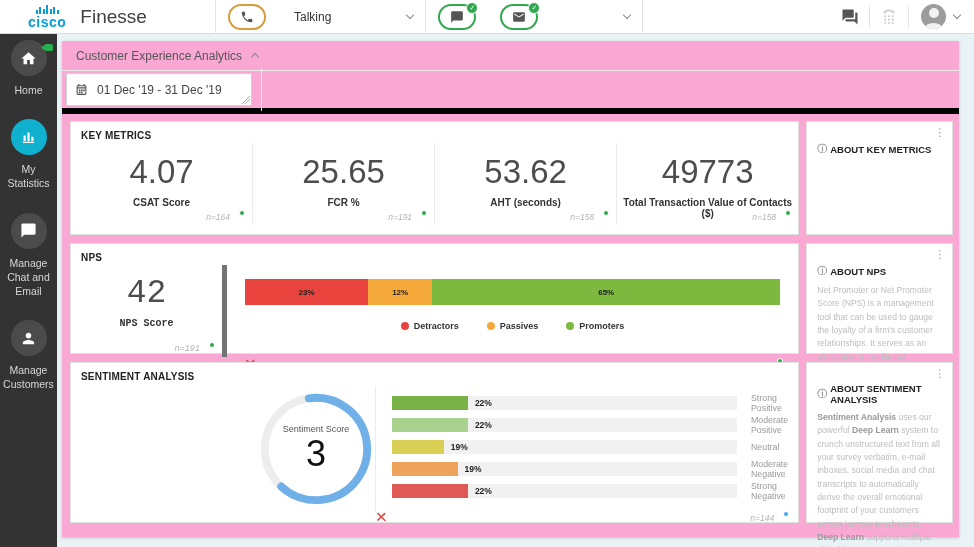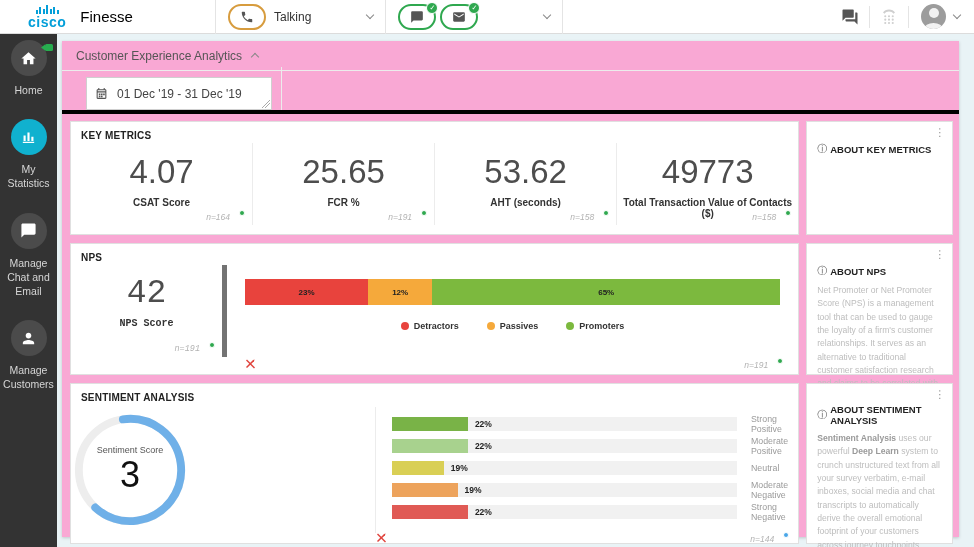--- a/index.html
+++ b/index.html
@@ -5,23 +5,23 @@
   * { margin:0; padding:0; box-sizing:border-box; }
   html,body { width:974px; height:547px; overflow:hidden; font-family:"Liberation Sans", sans-serif; background:#e9f3f6; }
 
   
   .topbar { height:34px; background:#fff; border-bottom:1px solid #dcdcdc; display:flex; align-items:center; position:relative; z-index:5; }
   .brand { display:flex; align-items:center; gap:14px; padding-left:28px; width:215px; }
   .cisco-logo { display:flex; flex-direction:column; align-items:center; }
   .cisco-bars { display:flex; align-items:flex-end; gap:1.5px; height:9px; }
   .cisco-bars i { display:block; width:2px; background:#049fd9; }
   .cisco-word { font-size:14px; font-weight:bold; color:#049fd9; letter-spacing:.5px; line-height:1; margin-top:1px; }
-  .app-name { font-size:15px; color:#000000; }
+  .app-name { font-size:19px; color:#404040; }
   .tb-sep { width:1px; height:34px; background:#e4e4e4; }
-  .tb-group { display:flex; align-items:center; height:34px; padding:0 12px; gap:4px; }
+  .tb-group { display:flex; align-items:center; height:34px; padding:0 12px; gap:24px; }
   .oval { width:38px; height:26px; border-radius:13px; display:flex; align-items:center; justify-content:center; position:relative; background:#fff; }
   .oval.amber { border:2px solid #d79c3e; }
   .oval.green { border:2px solid #2fa84f; }
   .oval svg { width:14px; height:14px; fill:#555; }
   .badge { position:absolute; top:-4px; right:-4px; width:12px; height:12px; border-radius:50%; background:#2fa84f; border:1.5px solid #fff; display:flex; align-items:center; justify-content:center; color:#fff; font-size:7px; line-height:1; }
   .state-label { font-size:12px; color:#333; margin:0 52px 0 4px; }
   .chev { display:inline-block; width:6px; height:6px; border:solid #888; border-width:0 1.5px 1.5px 0; }
   .chev.down { transform:rotate(45deg); margin-top:-3px; }
   .chev.up { transform:rotate(-135deg); margin-top:3px; }
   .tb-right { margin-left:auto; display:flex; align-items:center; height:34px; }
@@ -38,21 +38,21 @@
   .nav-item { display:flex; flex-direction:column; align-items:center; margin-bottom:22px; cursor:pointer; }
   .nav-circle { width:36px; height:36px; border-radius:50%; background:#4b4b4b; display:flex; align-items:center; justify-content:center; }
   .nav-circle svg { width:17px; height:17px; fill:#fff; }
   .nav-item.active .nav-circle { background:#10b1cf; }
   .nav-label { font-size:10.5px; color:#d6d6d6; text-align:center; line-height:1.35; margin-top:7px; width:54px; }
 
   .main { flex:1; padding:7px 15px 10px 5px; }
   .wrapper { background:#f9a8d4; height:100%; box-shadow:0 1px 3px rgba(0,0,0,.18); display:flex; flex-direction:column; }
   .page-header { height:30px; display:flex; align-items:center; gap:10px; padding-left:14px; border-bottom:1px solid #ececec; flex:none; }
   .page-title { font-size:12px; color:#555; }
-  .filter-row { height:43px; display:flex; align-items:flex-end; padding-left:24px; border-bottom:4px solid #000000; flex:none; }
+  .filter-row { height:43px; display:flex; align-items:center; padding-left:4px; border-bottom:6px solid #000000; flex:none; }
   .date-box { width:186px; height:33px; border:1px solid #cfcfcf; display:flex; align-items:center; gap:9px; padding:0 8px; position:relative; background:#fff; }
   .date-box svg { width:13px; height:13px; fill:#555; flex:none; }
   .date-text { font-size:12px; color:#444; }
   .resize-handle { position:absolute; right:1px; bottom:1px; width:8px; height:8px; background:
       linear-gradient(135deg, transparent 45%, #aaa 45%, #aaa 52%, transparent 52%, transparent 68%, #aaa 68%, #aaa 75%, transparent 75%); }
   .filter-rest { flex:1; height:43px; border-left:1px solid #ececec; margin-left:9px; }
 
   .widgets { flex:1; padding:7px 6px 8px 8px; display:flex; flex-direction:column; gap:8px; }
   .wrow { display:flex; gap:7px; }
   .panel { background:#fff; border:1px solid #e0e0e0; position:relative; }
@@ -73,36 +73,36 @@
   .big-num { font-size:33px; color:#4d4d4d; margin-top:10px; }
   .metric-label { font-size:10px; font-weight:bold; color:#333; margin-top:6px; text-align:center; }
   .n-wrap { position:absolute; right:10px; bottom:2px; display:flex; align-items:flex-start; gap:4px; }
   .n-text { font-size:8.5px; font-style:italic; color:#b3b3b3; }
   .src-icon { position:relative; width:8px; height:11px; }
   .src-icon .dev { width:7px; height:11px; border-radius:2px; background:#8b8b8b; }
   .src-icon .dot { position:absolute; top:-2px; right:-3px; width:6px; height:6px; border-radius:50%; background:#2fa84f; border:1px solid #fff; }
   .src-icon .dot.blue { background:#49a6e8; }
 
   
-  .nps-row { height:132px; }
+  .nps-row { height:111px; }
   .nps-body { display:flex; height:92px; margin-top:2px; }
   .nps-score-cell { width:156px; flex:none; position:relative; display:flex; flex-direction:column; align-items:center; border-right:5px solid #737373;font-family:Liberation Mono, monospace; }
   .nps-chart-cell { flex:1; position:relative; padding:14px 18px 0 18px; }
   .nps-bar { display:flex; height:26px; width:100%; overflow:hidden; }
   .nps-seg { display:flex; align-items:center; justify-content:center; font-size:8px; font-weight:bold; color:#222; }
   .legend { display:flex; justify-content:center; gap:28px; margin-top:16px; }
   .legend-item { display:flex; align-items:center; gap:5px; font-size:9px; font-weight:bold; color:#333; }
   .legend-dot { width:8px; height:8px; border-radius:50%; }
   .slash-icon { position:absolute; left:18px; bottom:-16px; }
   .nps-chart-cell .n-wrap { right:18px; bottom:-14px; }
 
   
   .sent-row { height:161px; }
   .sent-body { display:flex; height:126px; margin-top:4px; }
-  .gauge-cell { width:305px; flex:none; display:flex; align-items:center; justify-content:flex-start; border-right:1px solid #ececec; }
+  .gauge-cell { width:305px; flex:none; display:flex; align-items:center; justify-content:flex-end; border-right:1px solid #ececec; }
   .gauge-wrap { position:relative; width:118px; height:118px; }
   .gauge-center { position:absolute; inset:0; display:flex; flex-direction:column; align-items:center; justify-content:center; }
   .gauge-label { font-size:9px; color:#555; }
   .gauge-value { font-size:36px; color:#111; line-height:1.1; }
   .bars-cell { flex:1; position:relative; padding:10px 10px 0 16px; }
   .sbar-row { display:flex; align-items:center; height:14px; margin-bottom:8px; }
   .sbar-track { position:relative; width:345px; height:14px; background:#f1f1f1; flex:none; }
   .sbar-fill { position:absolute; left:0; top:0; bottom:0; }
   .sbar-pct { position:absolute; top:0; line-height:14px; font-size:8.5px; font-weight:bold; color:#222; }
   .sbar-name { font-size:8.8px; color:#9a9a9a; margin-left:14px; }

